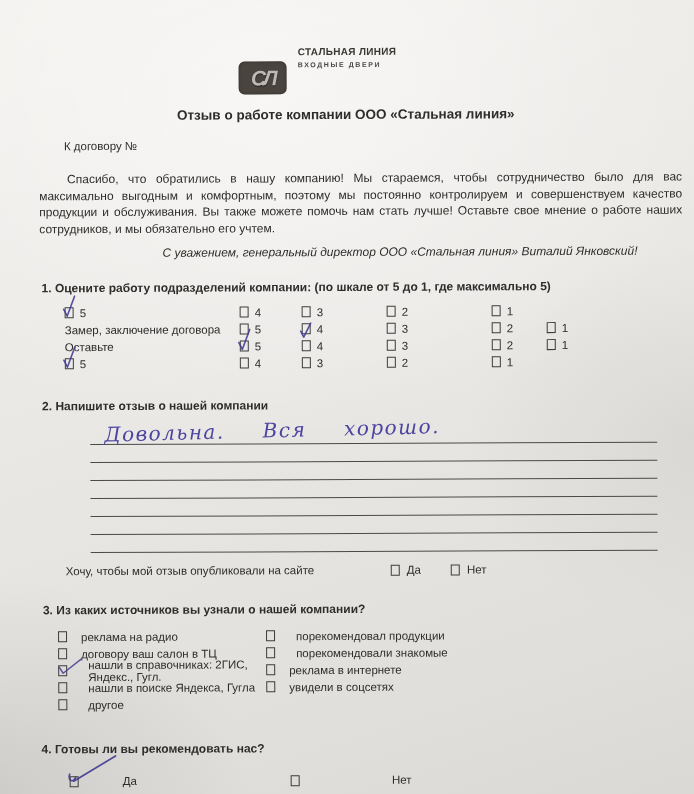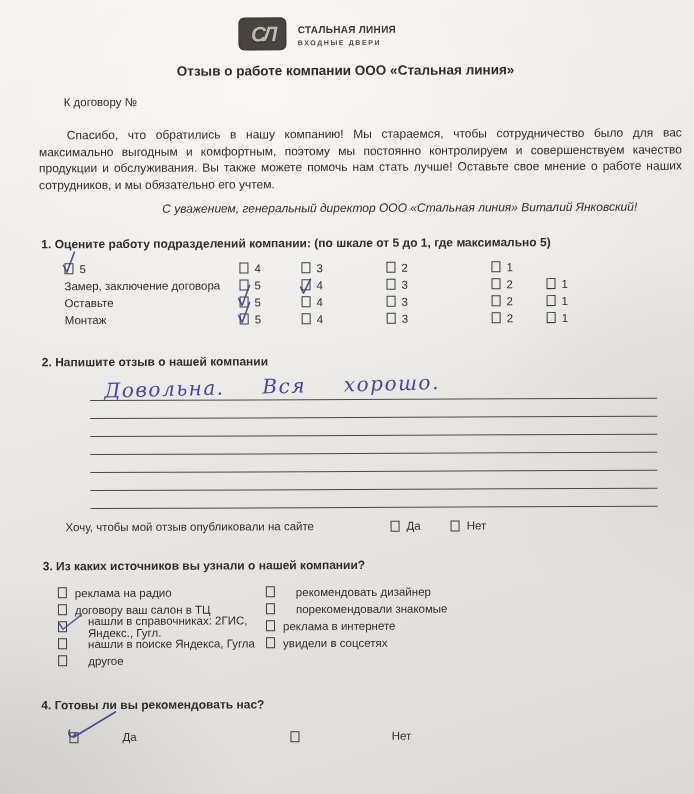--- a/index.html
+++ b/index.html
@@ -8,21 +8,21 @@
     background:
       radial-gradient(120% 80% at 38% 12%, rgba(255,255,255,0.55), rgba(255,255,255,0) 55%),
       radial-gradient(60% 45% at 0% 100%, rgba(120,118,115,0.18), rgba(120,118,115,0) 60%),
       radial-gradient(55% 40% at 100% 55%, rgba(140,138,134,0.12), rgba(140,138,134,0) 60%),
       linear-gradient(163deg,#f2f0ed 0%,#eae8e5 45%,#e2e0dc 78%,#dbd9d5 100%);
     font-family:"Liberation Sans", sans-serif;color:#2e2d2b;
   }
   .content{position:absolute;inset:0;transform:rotate(-0.25deg);}
   
   .logo-row{display:flex;justify-content:center;align-items:center;gap:11px;padding-top:17px;transform:translateX(-28px);}
-  .logo-box{width:48px;height:33px;background:#4a443f;border-radius:6px;display:flex;align-items:center;justify-content:center;box-shadow:inset 0 0 3px rgba(0,0,0,.4);}
+  .logo-box{width:48px;height:33px;background:#4a443f;border-radius:6px;display:flex;align-items:center;justify-content:center;box-shadow:inset 0 0 3px rgba(0,0,0,.4);margin-top:44px;}
   .logo-box span{font-weight:bold;font-style:italic;font-size:21px;color:#bdb9b4;letter-spacing:-3px;text-shadow:0 1px 1px rgba(0,0,0,.5);}
   .logo-name{font-weight:bold;font-size:10px;color:#3a3835;letter-spacing:.3px;line-height:15px;}
   .logo-tag{font-weight:bold;font-size:7px;color:#4a4845;letter-spacing:1.6px;margin-top:2px;}
   .title{text-align:center;font-weight:bold;font-size:13.5px;margin-top:13px;}
   .contract{margin:17px 0 0 65px;font-size:11.5px;}
   .intro{margin:19px 11px 0 40px;font-size:12px;line-height:16.5px;text-align:justify;text-indent:28px;}
   .signature{font-style:italic;font-size:12px;margin:9px 0 0 163px;}
   
   .s-head{font-weight:bold;font-size:12px;}
   
@@ -39,21 +39,21 @@
   .hand{position:absolute;left:14px;top:4px;font-family:"DejaVu Serif",serif;font-style:italic;font-size:20px;color:#4b44a0;letter-spacing:1.5px;word-spacing:30px;white-space:nowrap;transform:rotate(-1.2deg);}
   .rule{height:17px;border-bottom:1.1px solid #4a4a4a;}
   .rule.first{height:29px;}
   .publish-row{margin:12px 0 0 65px;display:flex;align-items:center;font-size:11.5px;}
   .publish-label{width:325px;}
   .pair{display:flex;align-items:center;gap:7px;}
   .pair-yes{margin-right:30px;}
   
   .s3-head{margin:26px 0 0 42px;}
   .s3-grid{margin:11px 0 0 57px;display:grid;grid-template-columns:208px auto;}
-  .s3-item{display:flex;align-items:center;height:17px;font-size:11.5px;gap:8px;}
+  .s3-item{display:flex;align-items:center;height:17px;font-size:11.5px;gap:14px;}
   .s3-item.right{gap:21px;}
   .tick3{position:absolute;left:-3px;top:-10px;width:27px;height:21px;overflow:visible;pointer-events:none;}
   .tick3 path{stroke:#433d92;stroke-width:1.5;fill:none;stroke-linecap:round;stroke-linejoin:round;opacity:.85;}
   
   .s4-head{margin:29px 0 0 40px;}
   .s4-row{margin:15px 0 0 68px;display:flex;align-items:center;font-size:11.5px;height:20px;}
   .s4-yes-label{margin-left:44px;}
   .s4-no-box{margin-left:154px;}
   .s4-no-label{margin-left:92px;}
   .tick4{position:absolute;left:-6px;top:-26px;width:56px;height:36px;overflow:visible;pointer-events:none;}
@@ -159,21 +159,20 @@
             <span class="cb"></span>
             <span>2</span>
           </div>
       <div class="r-cell">
             <span class="cb"></span>
             <span>1</span>
           </div>
     </div>
 
     <div class="r-row">
-      <div>Монтаж</div>
       <div class="r-cell">
             <span class="cb">
               <svg class="tick" viewBox="0 0 18 27">
                 <path d="M3 16 L6.5 23 L14 3"></path>
               </svg>
             </span>
             <span>5</span>
           </div>
       <div class="r-cell">
             <span class="cb"></span>
@@ -218,21 +217,21 @@
   </div>
 
   <div class="s-head s3-head">3.  Из каких источников вы узнали о нашей компании?</div>
   <div class="s3-grid">
     <div class="s3-item">
           <span class="cb"></span>
           <span>реклама на радио</span>
         </div>
     <div class="s3-item right">
           <span class="cb"></span>
-          <span>рекомендовать дизайнер</span>
+          <span>порекомендовал продукции</span>
         </div>
     <div class="s3-item">
           <span class="cb"></span>
           <span>договору ваш салон в ТЦ</span>
         </div>
     <div class="s3-item right">
           <span class="cb"></span>
           <span>порекомендовали знакомые</span>
         </div>
     <div class="s3-item right">

